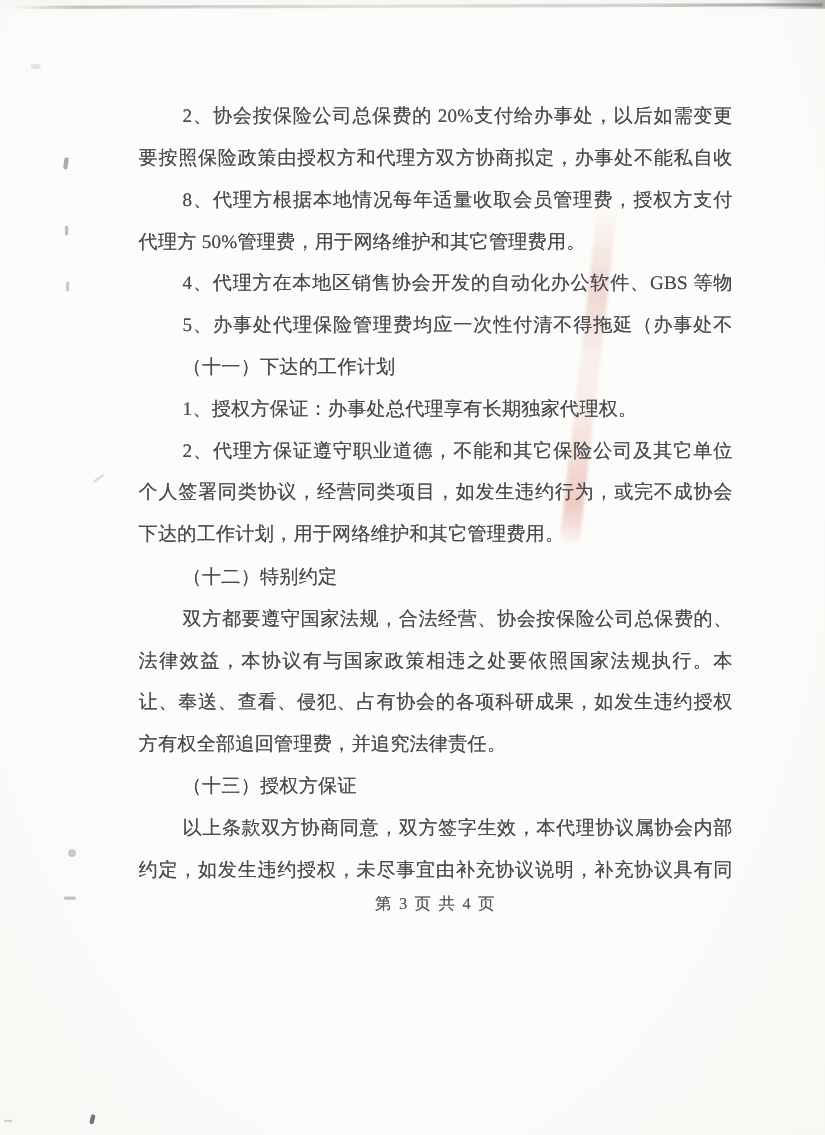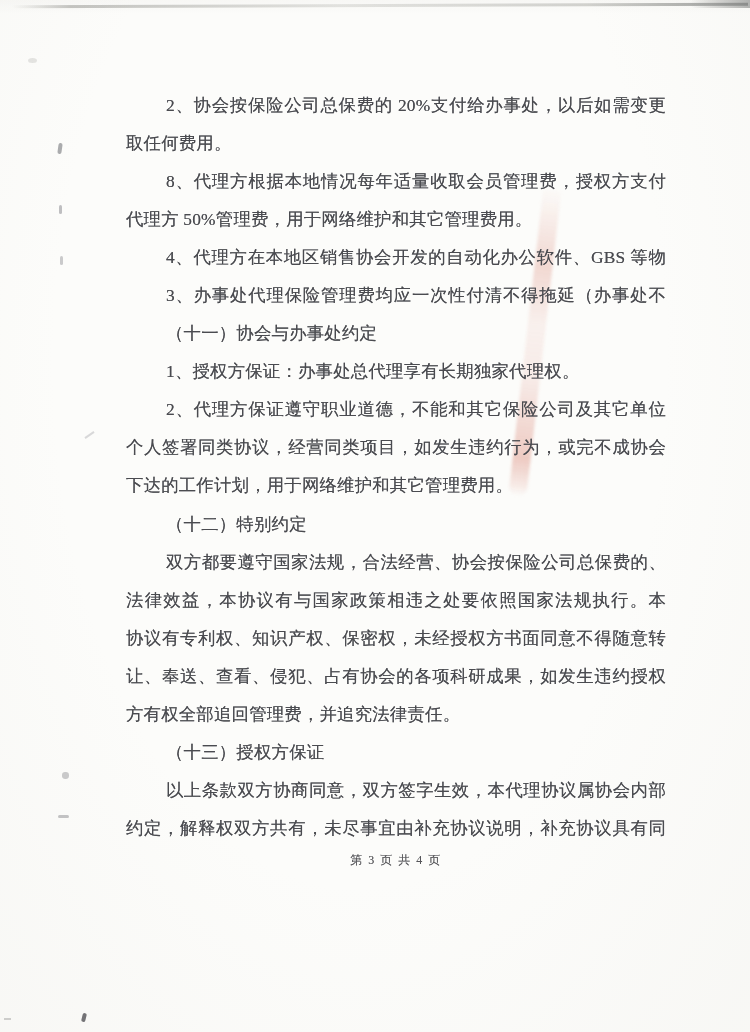--- a/index.html
+++ b/index.html
@@ -89,21 +89,21 @@
   .ln.fill{
     white-space:normal;
     text-align:justify;
     text-align-last:justify;
     overflow:hidden;
   }
   .page-footer{
     height:26px;
     line-height:26px;
     text-align:center;
-    font-size:12px;
+    font-size:15px;
     letter-spacing:1.5px;
     color:var(--footer-ink);
     text-shadow:0 0 0.5px rgba(86,86,90,0.6);
   }
 </style>
 </head>
 <body>
 
 <div class="scan-page">
 
@@ -119,35 +119,34 @@
   <div class="speck s4"></div>
   <div class="speck s5"></div>
   <div class="speck s6"></div>
   <div class="speck s7"></div>
   <div class="speck s8"></div>
   <div class="speck s9"></div>
 
   <div class="text-block">
 
     <div class="ln indent fill">2、协会按保险公司总保费的 20%支付给办事处，以后如需变更</div>
-      <div class="ln">取任何费用。</div>
+      <div class="ln fill">要按照保险政策由授权方和代理方双方协商拟定，办事处不能私自收</div>
       <div class="ln indent fill">8、代理方根据本地情况每年适量收取会员管理费，授权方支付</div>
       <div class="ln">代理方 50%管理费，用于网络维护和其它管理费用。</div>
       <div class="ln indent fill">4、代理方在本地区销售协会开发的自动化办公软件、GBS 等物</div>
-      <div class="ln indent fill">3、办事处代理保险管理费均应一次性付清不得拖延（办事处不</div>
-      <div class="ln indent">（十一）协会与办事处约定</div>
+      <div class="ln indent fill">5、办事处代理保险管理费均应一次性付清不得拖延（办事处不</div>
+      <div class="ln indent">（十一）下达的工作计划</div>
       <div class="ln indent">1、授权方保证：办事处总代理享有长期独家代理权。</div>
       <div class="ln indent fill">2、代理方保证遵守职业道德，不能和其它保险公司及其它单位和</div>
       <div class="ln fill">个人签署同类协议，经营同类项目，如发生违约行为，或完不成协会</div>
       <div class="ln">下达的工作计划，用于网络维护和其它管理费用。</div>
       <div class="ln indent">（十二）特别约定</div>
       <div class="ln indent fill">双方都要遵守国家法规，合法经营、协会按保险公司总保费的、</div>
       <div class="ln fill">法律效益，本协议有与国家政策相违之处要依照国家法规执行。本</div>
-      <div class="ln fill">协议有专利权、知识产权、保密权，未经授权方书面同意不得随意转</div>
       <div class="ln fill">让、奉送、查看、侵犯、占有协会的各项科研成果，如发生违约授权</div>
       <div class="ln">方有权全部追回管理费，并追究法律责任。</div>
       <div class="ln indent">（十三）授权方保证</div>
       <div class="ln indent fill">以上条款双方协商同意，双方签字生效，本代理协议属协会内部</div>
-      <div class="ln fill">约定，解释权双方共有，未尽事宜由补充协议说明，补充协议具有同</div>
+      <div class="ln fill">约定，如发生违约授权，未尽事宜由补充协议说明，补充协议具有同</div>
       <div class="page-footer">第 3 页 共 4 页</div>
   </div>
 
 </div>
 
 </body></html>

